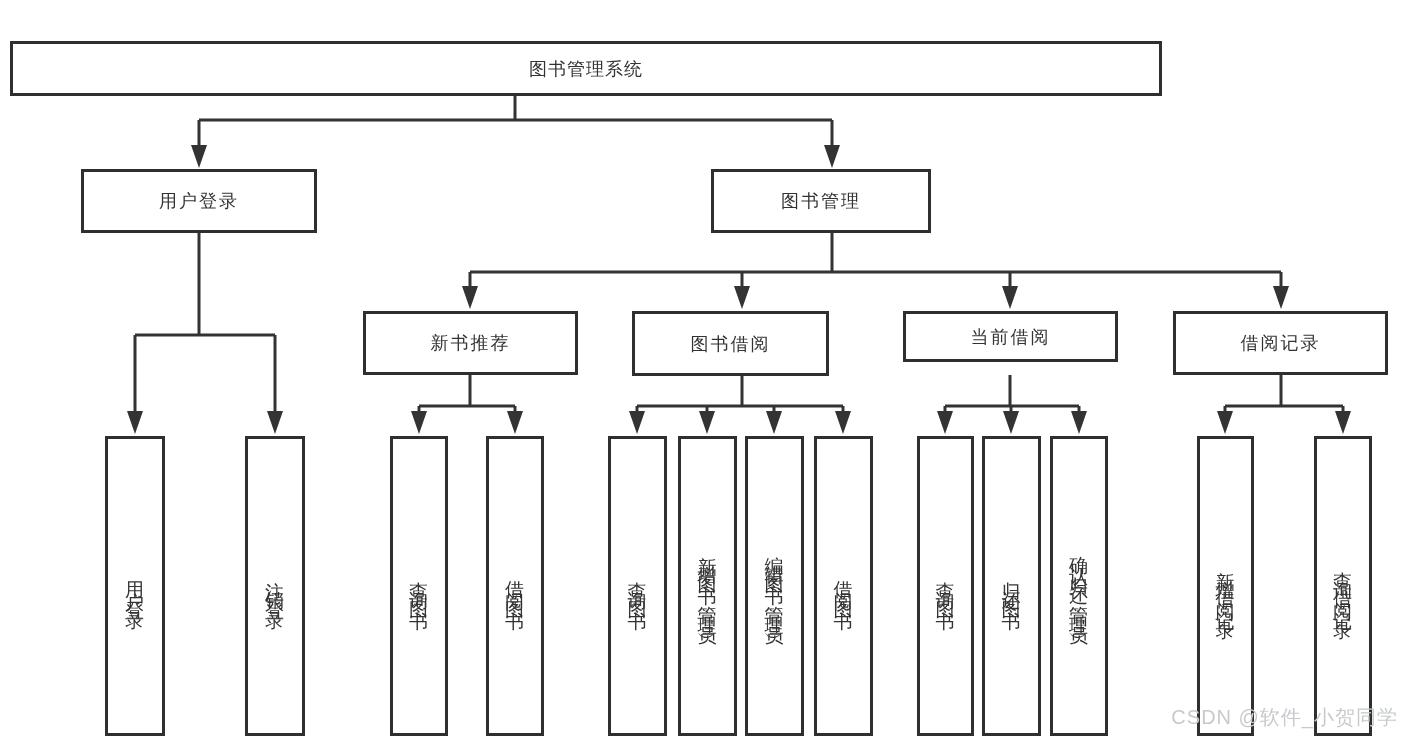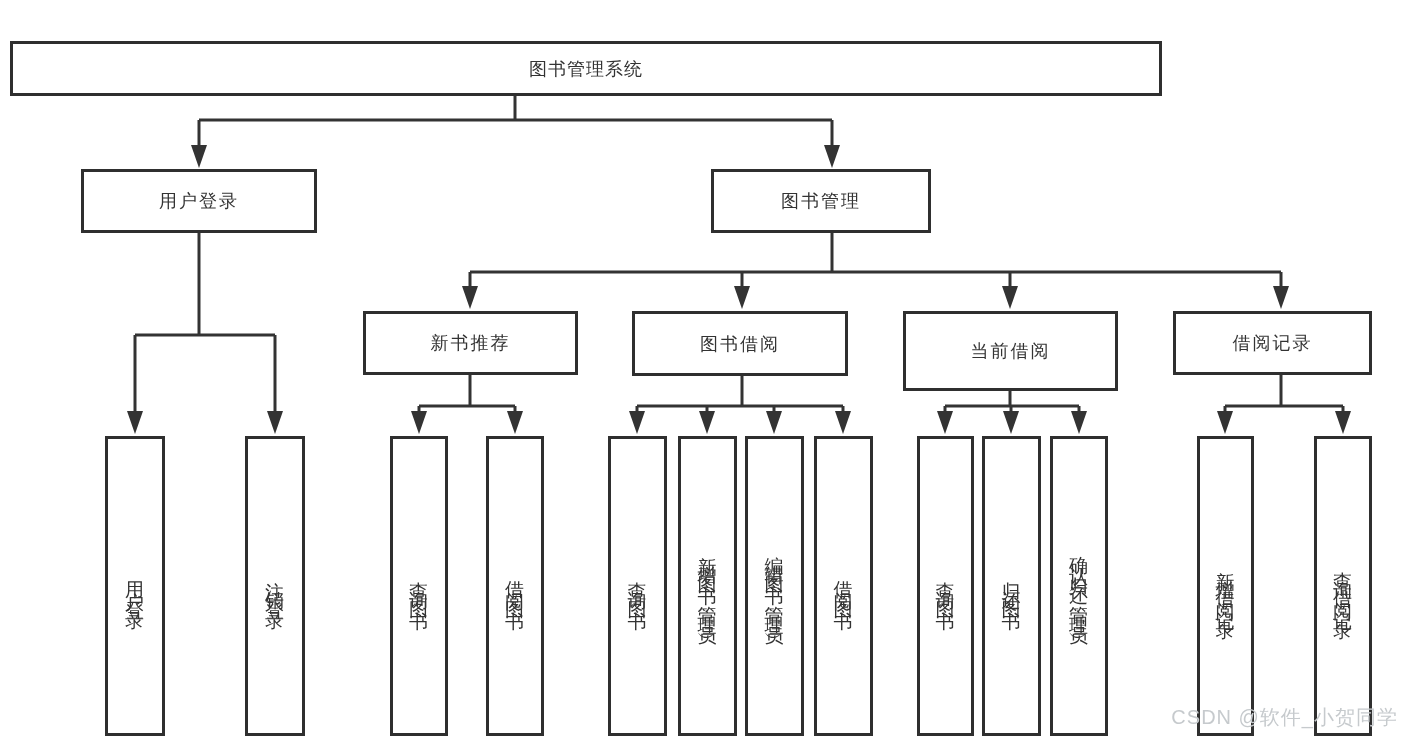--- a/index.html
+++ b/index.html
@@ -136,23 +136,23 @@
       <polygon points="1335,411 1351,411 1343,434"></polygon>
     </g>
   </svg>
 
   <div class="node h root-box" style="left:10px; top:13px; width:1152px; height:55px;margin-top:28px;">图书管理系统</div>
 
   <div class="node h" style="left:81px; top:169px; width:236px; height:64px;">用户登录</div>
   <div class="node h" style="left:711px; top:169px; width:220px; height:64px;">图书管理</div>
 
   <div class="node h" style="left:363px; top:311px; width:215px; height:64px;">新书推荐</div>
-  <div class="node h" style="left:632px; top:311px; width:216px; height:65px;">图书借阅</div>
-  <div class="node h" style="left:903px; top:311px; width:215px; height:80px;">当前借阅</div>
-  <div class="node h" style="left:1173px; top:311px; width:199px; height:64px;">借阅记录</div>
+  <div class="node h" style="left:632px; top:311px; width:197px; height:65px;">图书借阅</div>
+  <div class="node h" style="left:903px; top:311px; width:215px; height:51px;">当前借阅</div>
+  <div class="node h" style="left:1173px; top:311px; width:215px; height:64px;">借阅记录</div>
 
   <div class="node leaf" style="left:105px; top:436px; width:60px; height:300px;">
     <span class="vtext">用户登录</span>
   </div>
   <div class="node leaf" style="left:245px; top:436px; width:60px; height:300px;">
     <span class="vtext">注销登录</span>
   </div>
 
   <div class="node leaf" style="left:390px; top:436px; width:58px; height:300px;">
     <span class="vtext">查询图书</span>

